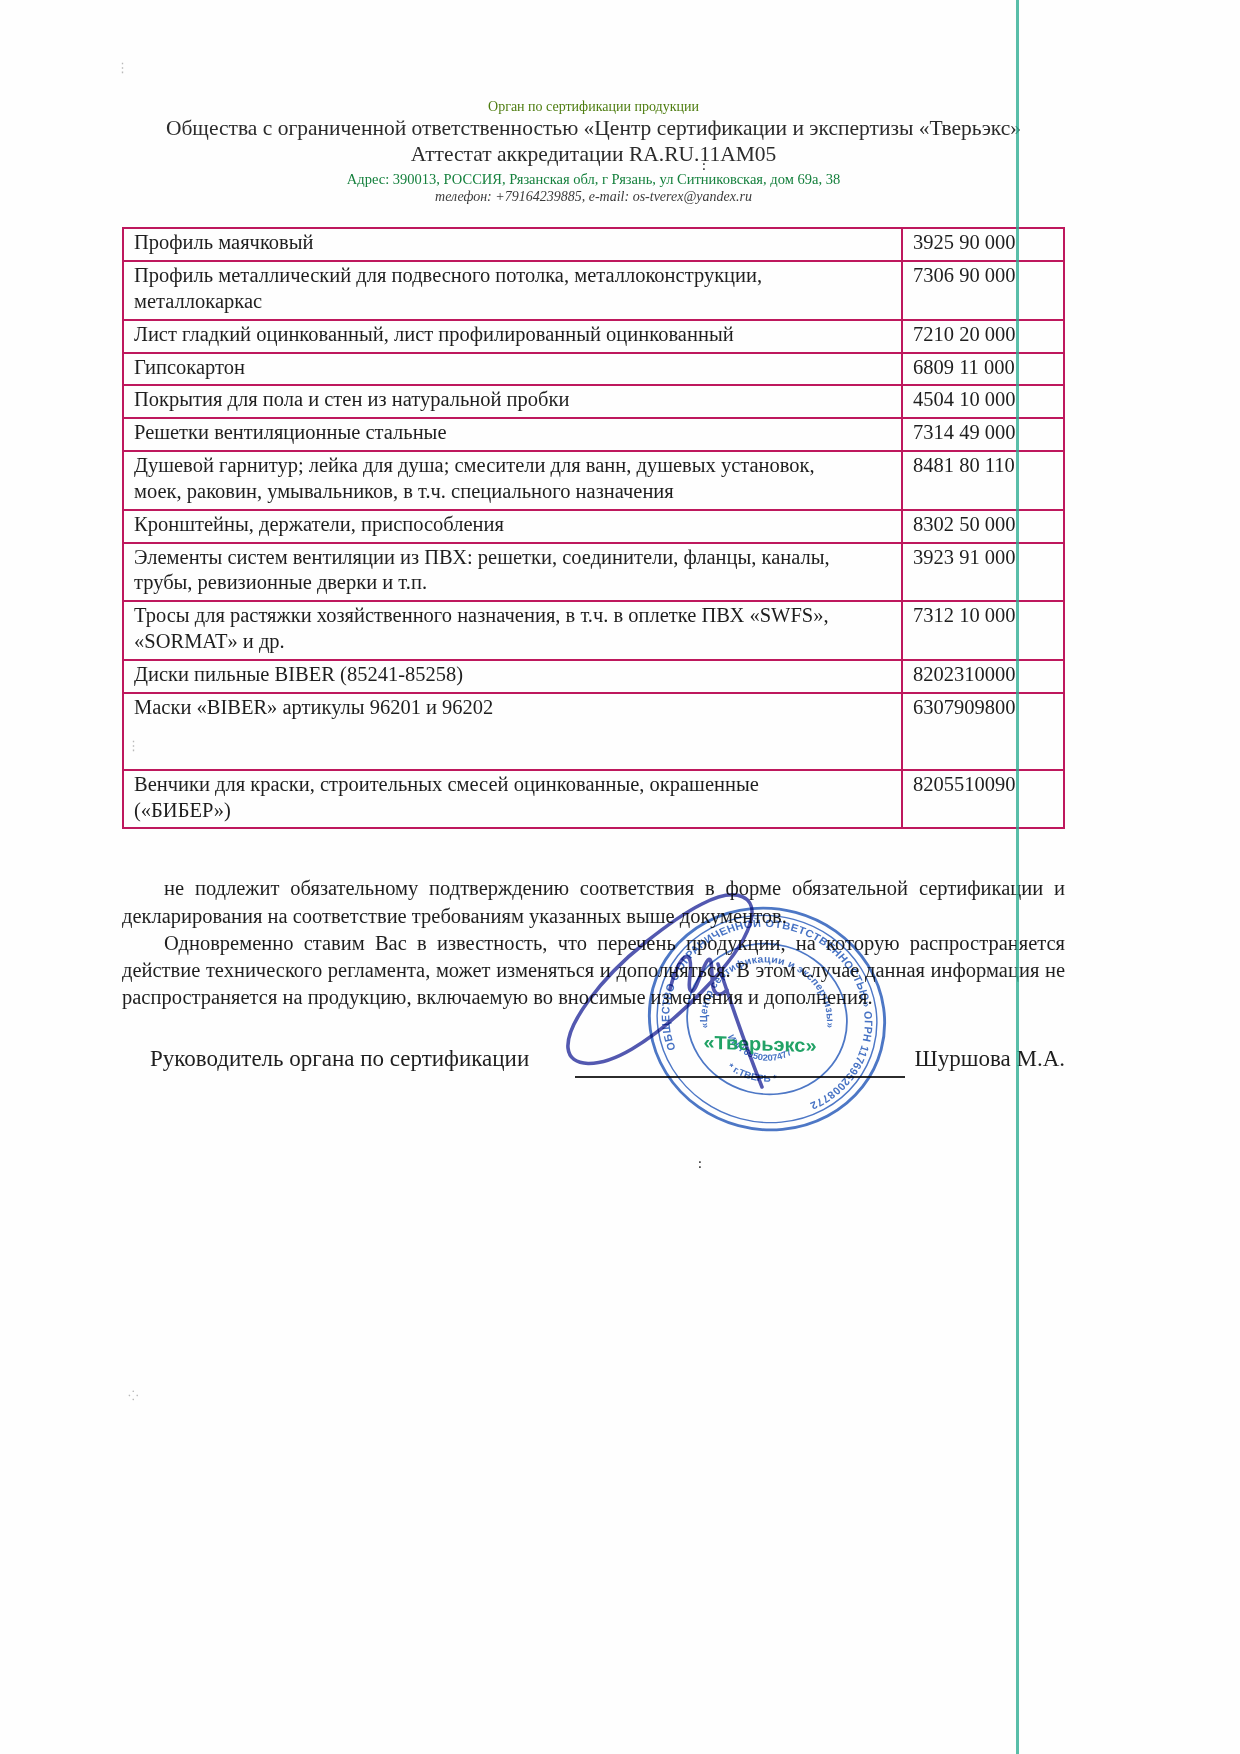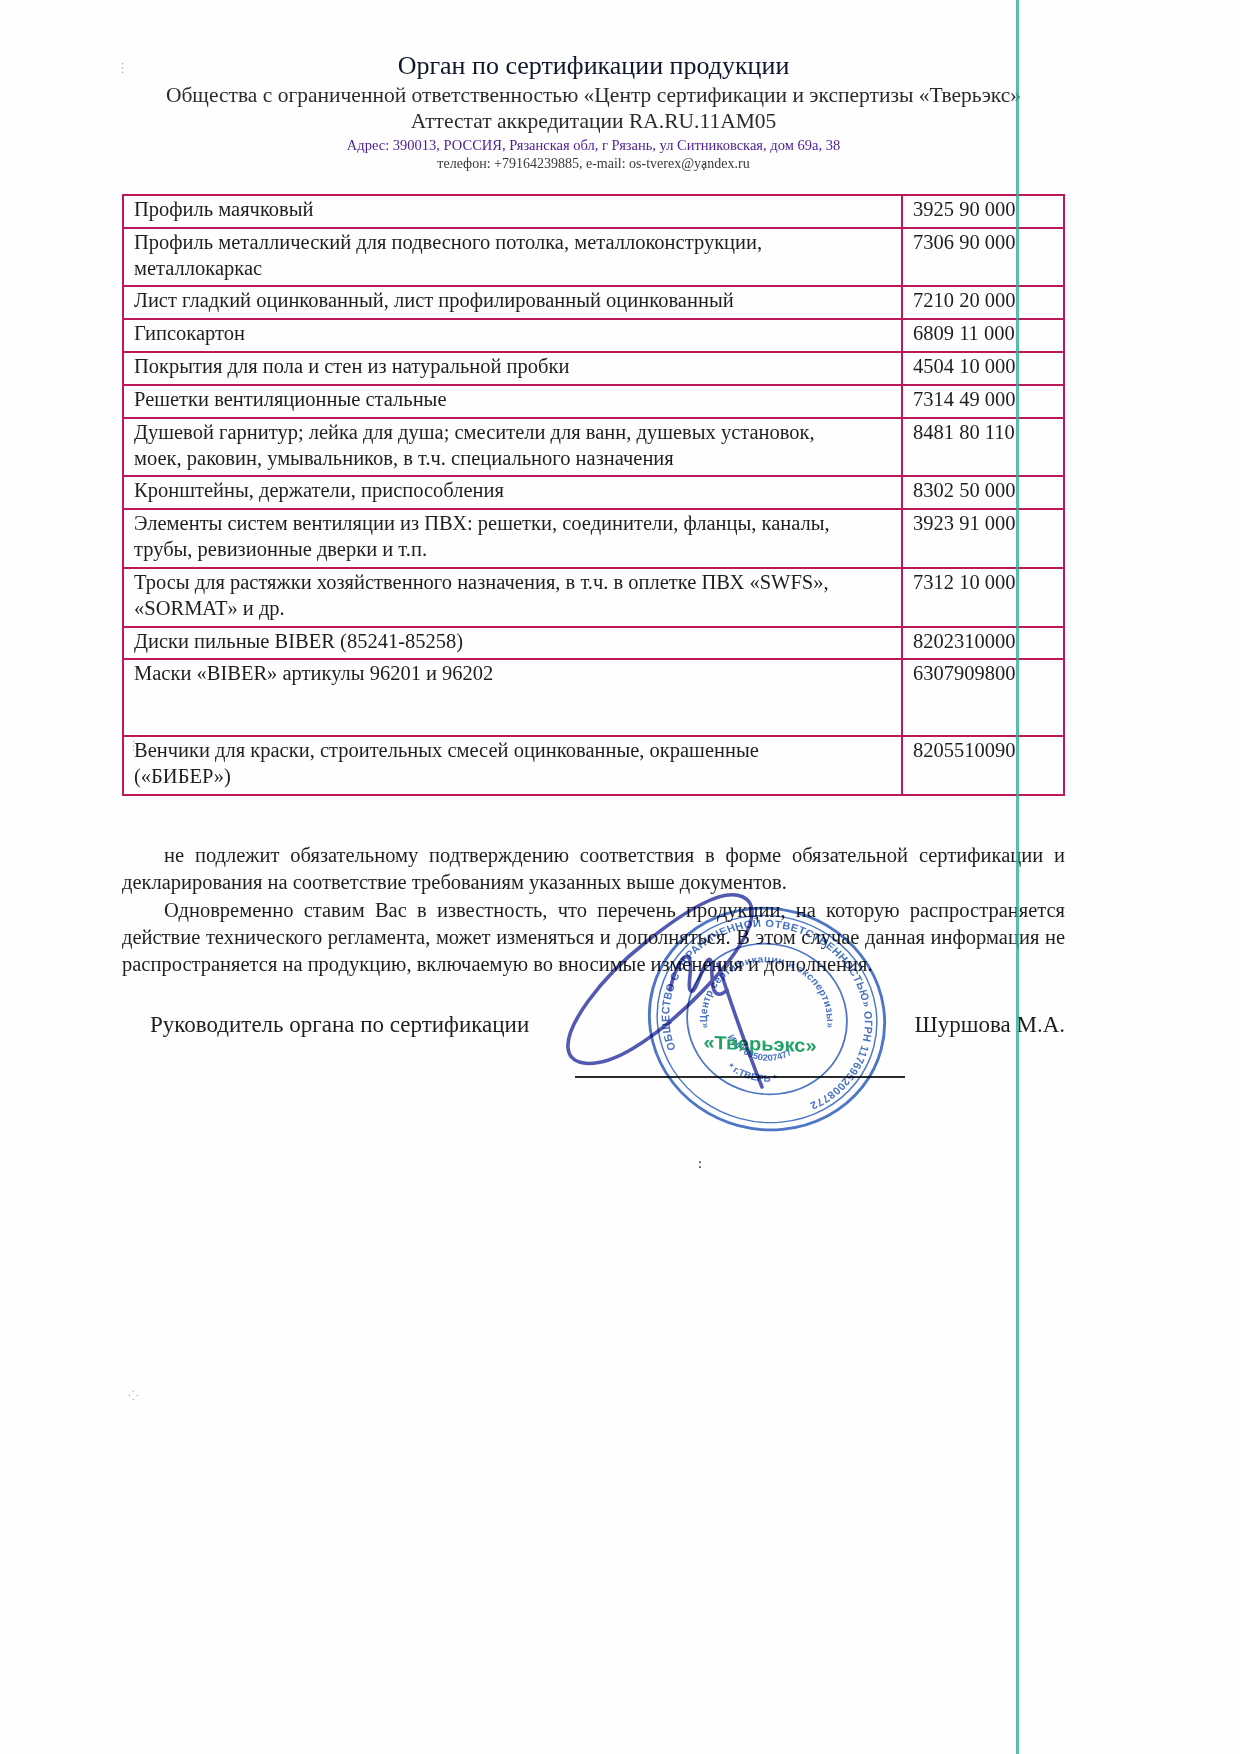--- a/index.html
+++ b/index.html
@@ -10,25 +10,25 @@
     font-family:"Liberation Serif","DejaVu Serif",serif;
     color:#1e1e1e;
     overflow:hidden;
   }
   .content{
     position:absolute;
     left:122px; top:50px;
     width:943px;
   }
   .hdr{ text-align:center; line-height:1.22; }
-  .hdr-l1{ font-size:26px; color:#0f172a; }
+  .hdr-l1{ font-size:14px; color:#4d7c0f;margin-top:48px; }
   .hdr-l2{ font-size:21.5px; color:#2b2b2b; }
   .hdr-l3{ font-size:21.5px; color:#2b2b2b; }
-  .hdr-addr{ font-size:14.5px; color:#4c1d95; margin-top:3px;}
-  .hdr-contact{ font-size:14px; color:#3a3a3a; }
+  .hdr-addr{ font-size:14.5px; color:#15803d; margin-top:3px;}
+  .hdr-contact{ font-size:14px; color:#3a3a3a;font-style:italic; }
 
   table.products{
     border-collapse:collapse;
     width:100%;
     margin-top:22px;
     font-size:20.5px;
   }
   table.products td{
     border:2px solid #be185d;
     padding:1px 10px 4px 10px;

